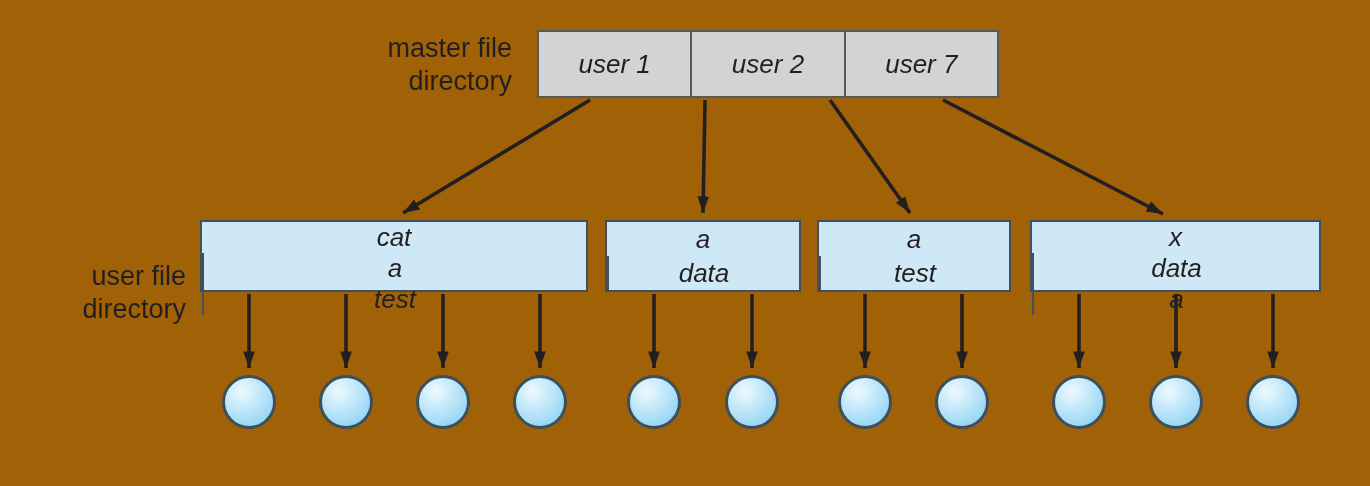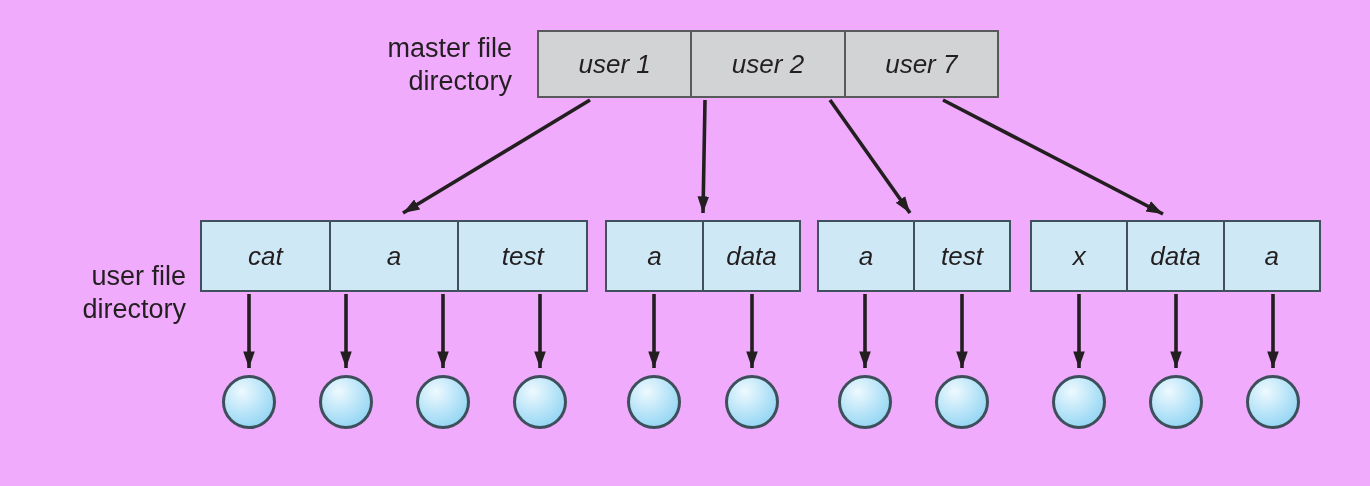--- a/index.html
+++ b/index.html
@@ -1,20 +1,20 @@
 <!DOCTYPE html>
 <html style="--text: #231f20; --arrow: #231f20; --master_fill: #d1d3d4; --master_border: #58595b; --directory_fill: #cfe8f6; --directory_border: #40505c; --file_border: #3c4f5a; --file_highlight: #eef9fe; --file_mid: #b5e3f8; --file_fill: #7fcdf0;"><head>
 <meta charset="utf-8">
 <style>
   html, body { margin: 0; padding: 0; background: #ffffff; }
   .canvas {
     position: relative;
     width: 1370px;
     height: 486px;
-    background: #f0abfc;
+    background: #a16207;
     font-family: "Liberation Sans", sans-serif;
     overflow: hidden;
   }
   .row-label {
     position: absolute;
     text-align: right;
     font-size: 27px;
     line-height: 33px;
     color: var(--text, #231f20);
   }
@@ -31,20 +31,21 @@
   .master-box {
     left: 537px; top: 30px; width: 462px; height: 68px;
     background: var(--master_fill, #d1d3d4);
     border-color: var(--master_border, #58595b);
   }
   .master-box .cell { border-left: 2px solid var(--master_border, #58595b); }
   .udir {
     top: 220px; height: 72px;
     background: var(--directory_fill, #cfe8f6);
     border-color: var(--directory_border, #40505c);
+    flex-direction: column;
   }
   .udir .cell { border-left: 2px solid var(--directory_border, #40505c); }
   .udir-1 { left: 200px;  width: 388px; }
   .udir-2 { left: 605px;  width: 196px; }
   .udir-3 { left: 817px;  width: 194px; }
   .udir-4 { left: 1030px; width: 291px; }
 
   .cell {
     flex: 1;
     display: flex;

